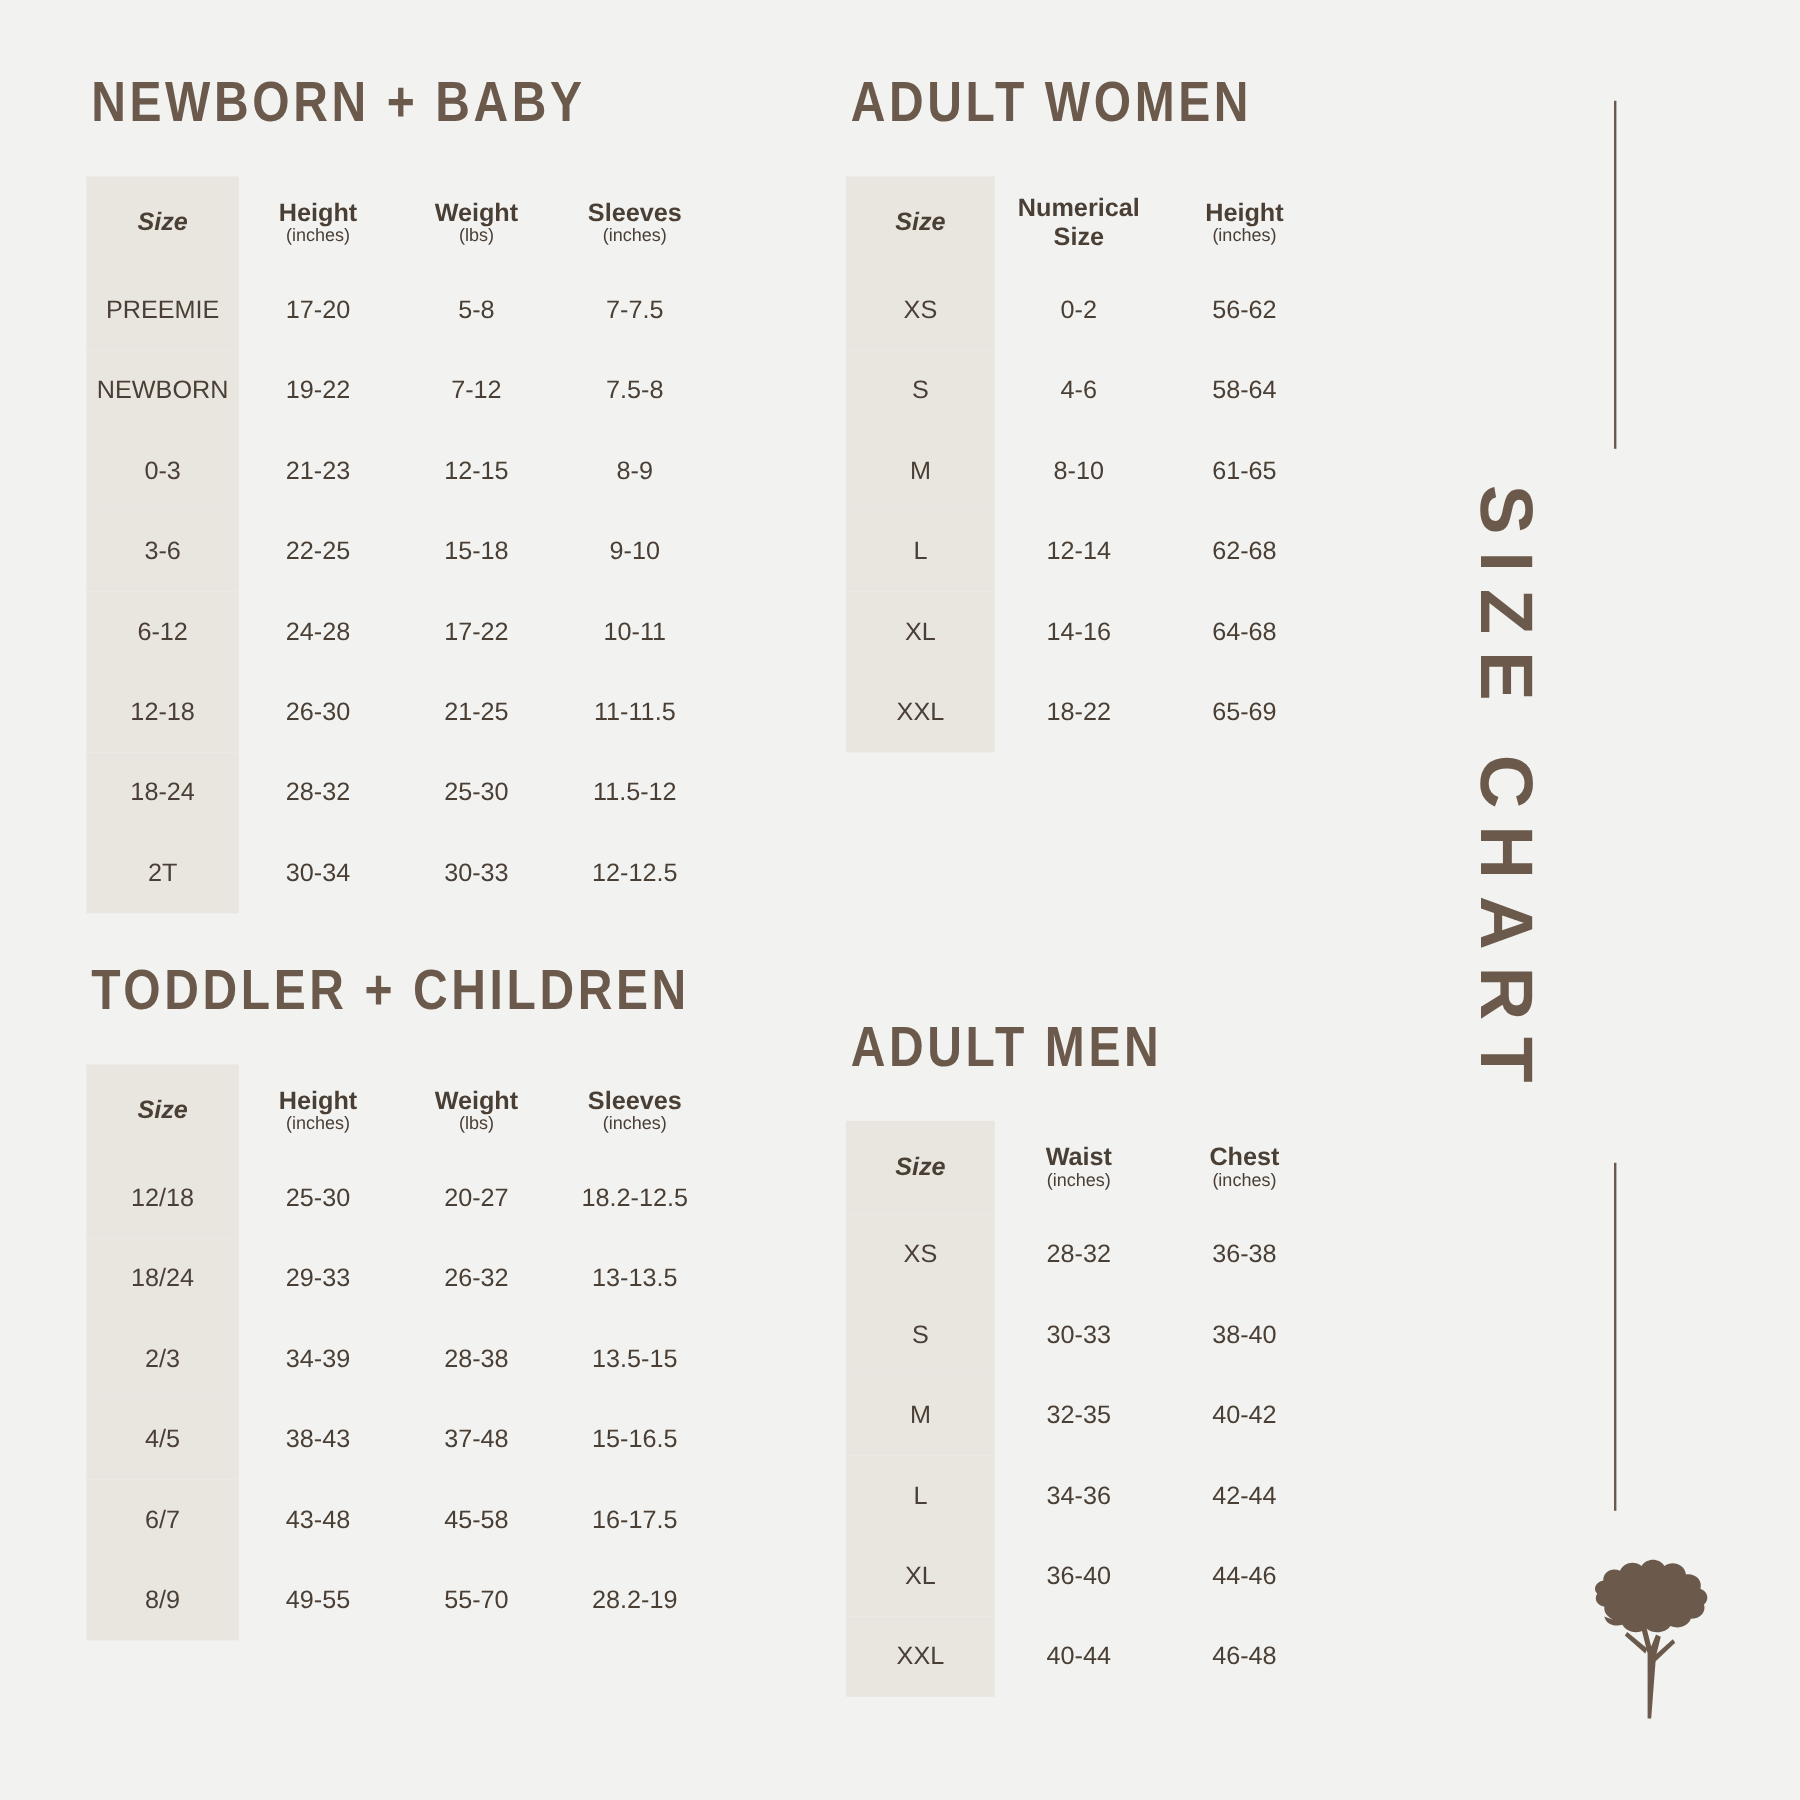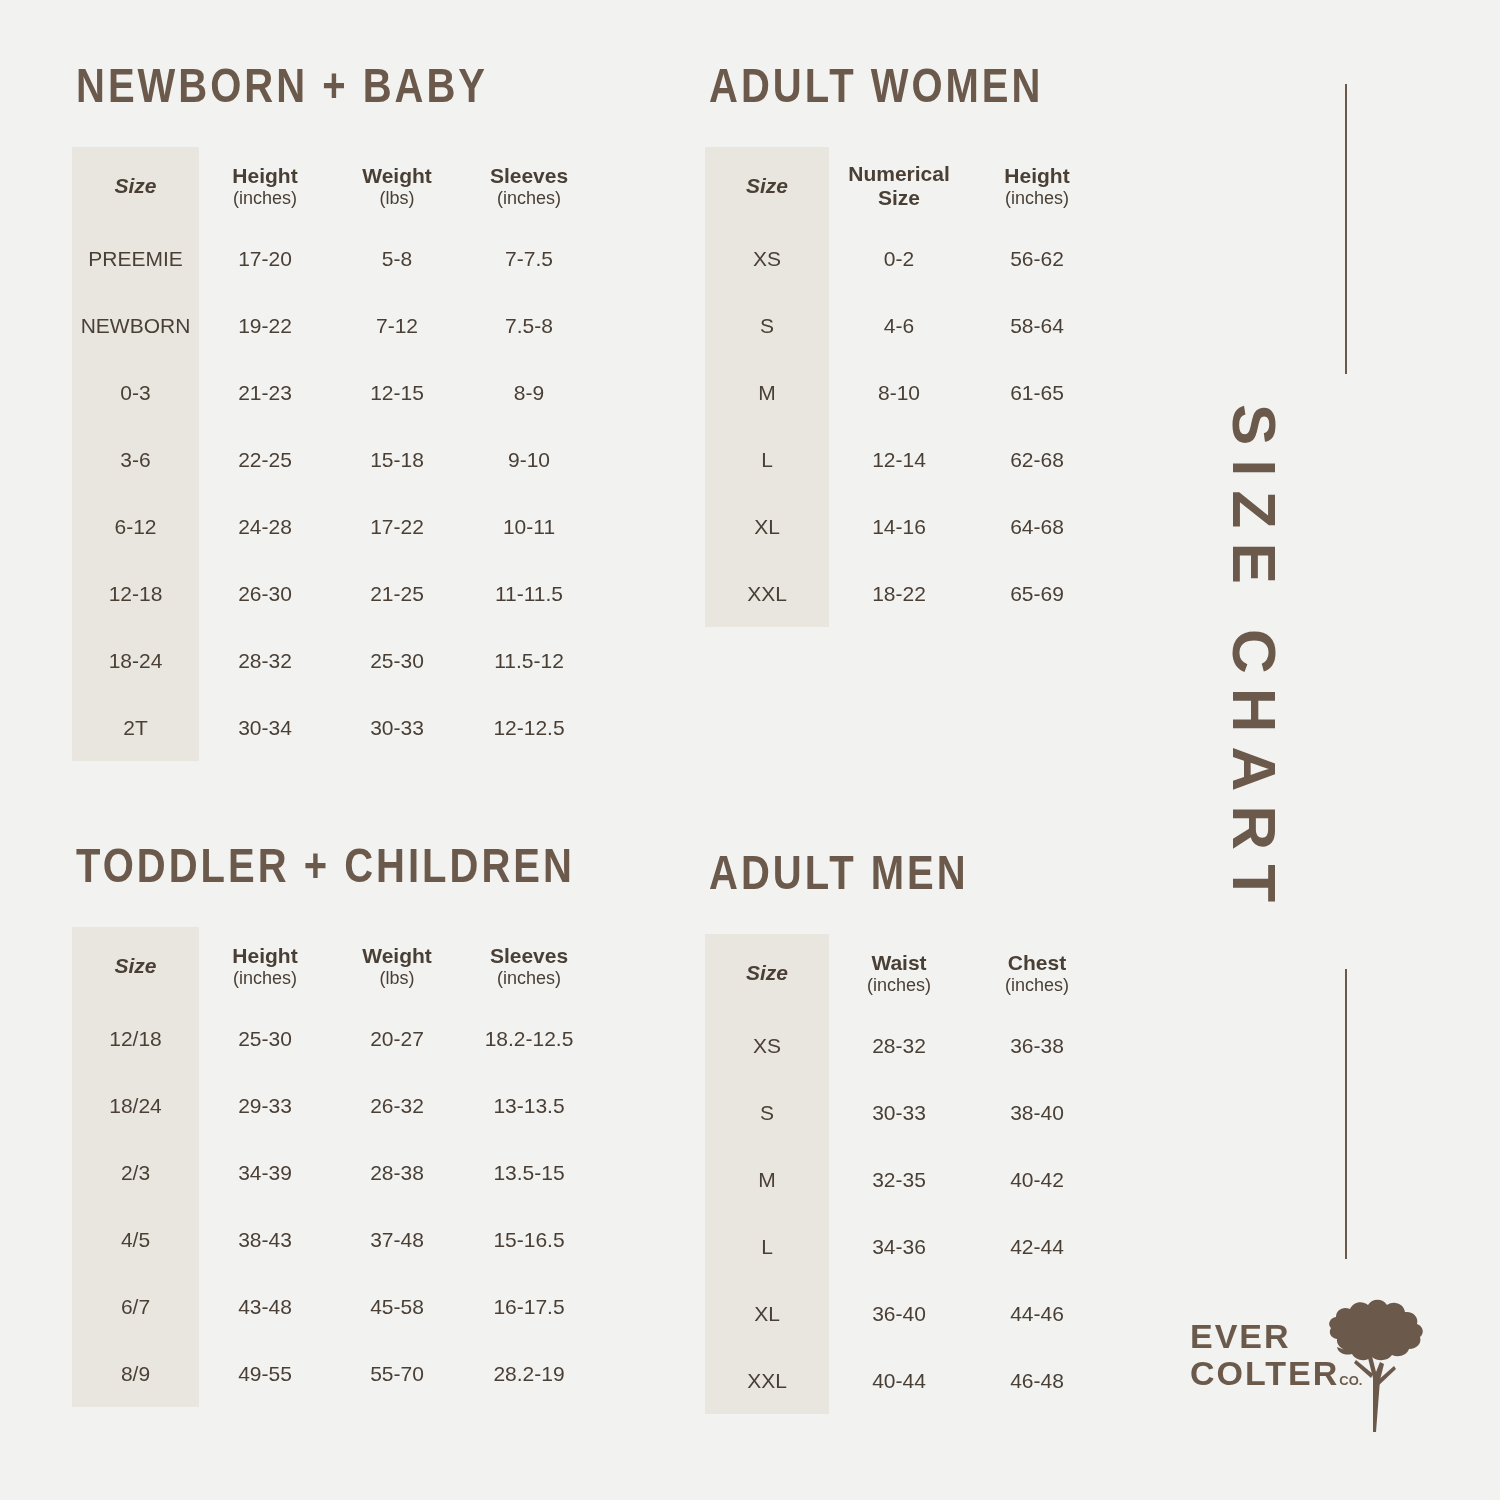--- a/index.html
+++ b/index.html
@@ -48,21 +48,21 @@
     height: 78px;
     vertical-align: middle;
     text-align: center;
     font-size: 21px;
     font-weight: bold;
     color: #4a3f35;
     line-height: 1.12;
   }
   .hdr-cell .unit {
     display: block;
-    font-size: 18px;
+    font-size: 15px;
     font-weight: normal;
   }
   .hdr-cell.size-hdr {
     font-style: italic;
     font-weight: bold;
   }
   .row-cell {
     height: 67px;
     vertical-align: middle;
     text-align: center;
@@ -273,21 +273,21 @@
         </tr>
         <tr class="bottom-rule">
           <td></td>
             <td></td>
             <td></td>
         </tr>
       </tbody>
     </table>
   </div>
 
-  <div class="block" style="left:72px; top:848px;">
+  <div class="block" style="left:72px; top:808px;">
     <div class="block-title">TODDLER + CHILDREN</div>
     <table class="size-table" style="width:523px;">
       <colgroup>
         <col style="width:127px">
           <col style="width:132px">
           <col style="width:132px">
           <col style="width:132px">
       </colgroup>
       <thead>
         <tr>
@@ -399,26 +399,20 @@
     </table>
   </div>
 
   <div class="rail">
     <div class="rail-line top"></div>
     <div class="vertical-title">SIZE CHART</div>
     <div class="rail-line bottom"></div>
   </div>
 
   <div class="logo">
-    <div class="logo-text">
-      <div>EVER</div>
-      <div>
-        <span>COLTER</span><span class="logo-co">co.</span>
-      </div>
-    </div>
     <div class="logo-tree">
       <svg width="130" height="140" viewBox="0 0 130 140" aria-hidden="true">
         <g fill="#6b5a4b">
           <path d="M63 138 L66 138 L70 86 L74 70 L70 68 L66 78 L62 62 L58 64 L63 84 Z"></path>
           <path d="M66 88 L84 72 L86 75 L68 92 Z"></path>
           <path d="M63 80 L46 66 L44 69 L61 84 Z"></path>
           <path d="M40 58 c-8 -2 -14 -7 -13 -13 c-6 -1 -9 -6 -6 -11 c-4 -4 -1 -10 5 -11 c0 -7 7 -11 14 -8 c3 -7 12 -9 18 -4 c4 -7 15 -7 19 0 c7 -5 17 -1 18 7 c8 -1 14 5 12 12 c6 2 8 9 3 13 c2 6 -3 12 -11 12 c-2 6 -10 9 -17 6 c-4 6 -14 7 -20 2 c-6 5 -16 4 -20 -3 c-7 2 -14 -1 -15 -7 Z"></path>
         </g>
       </svg>
     </div>

